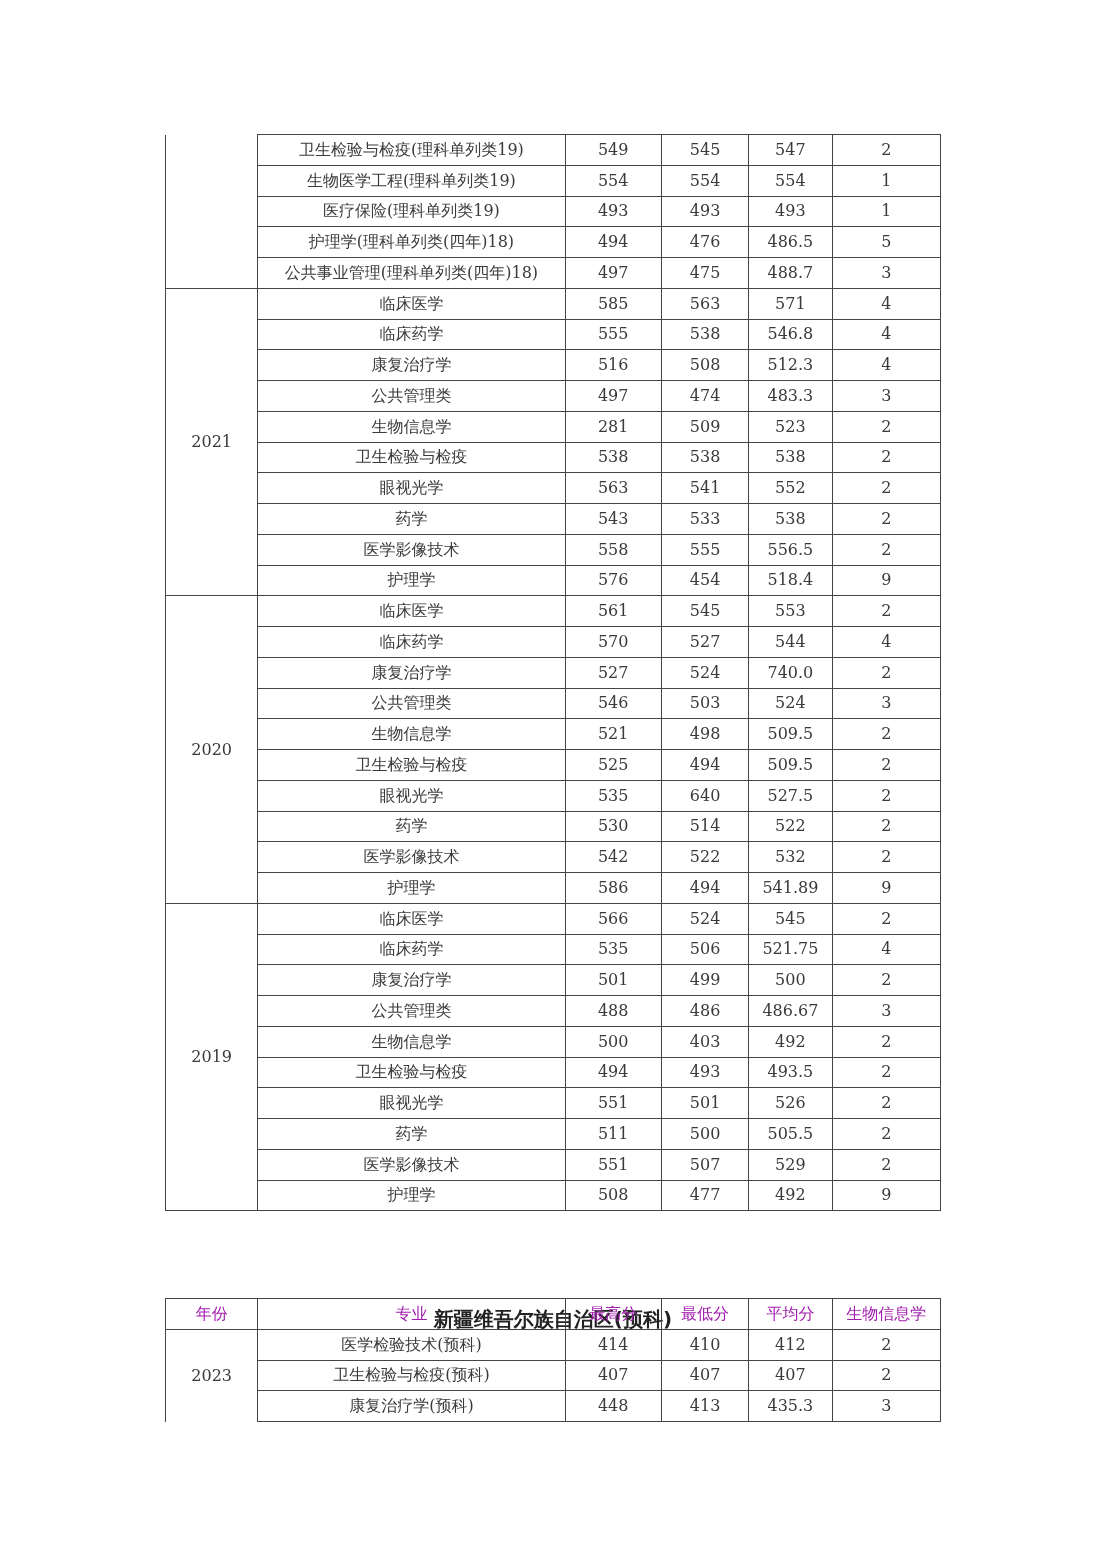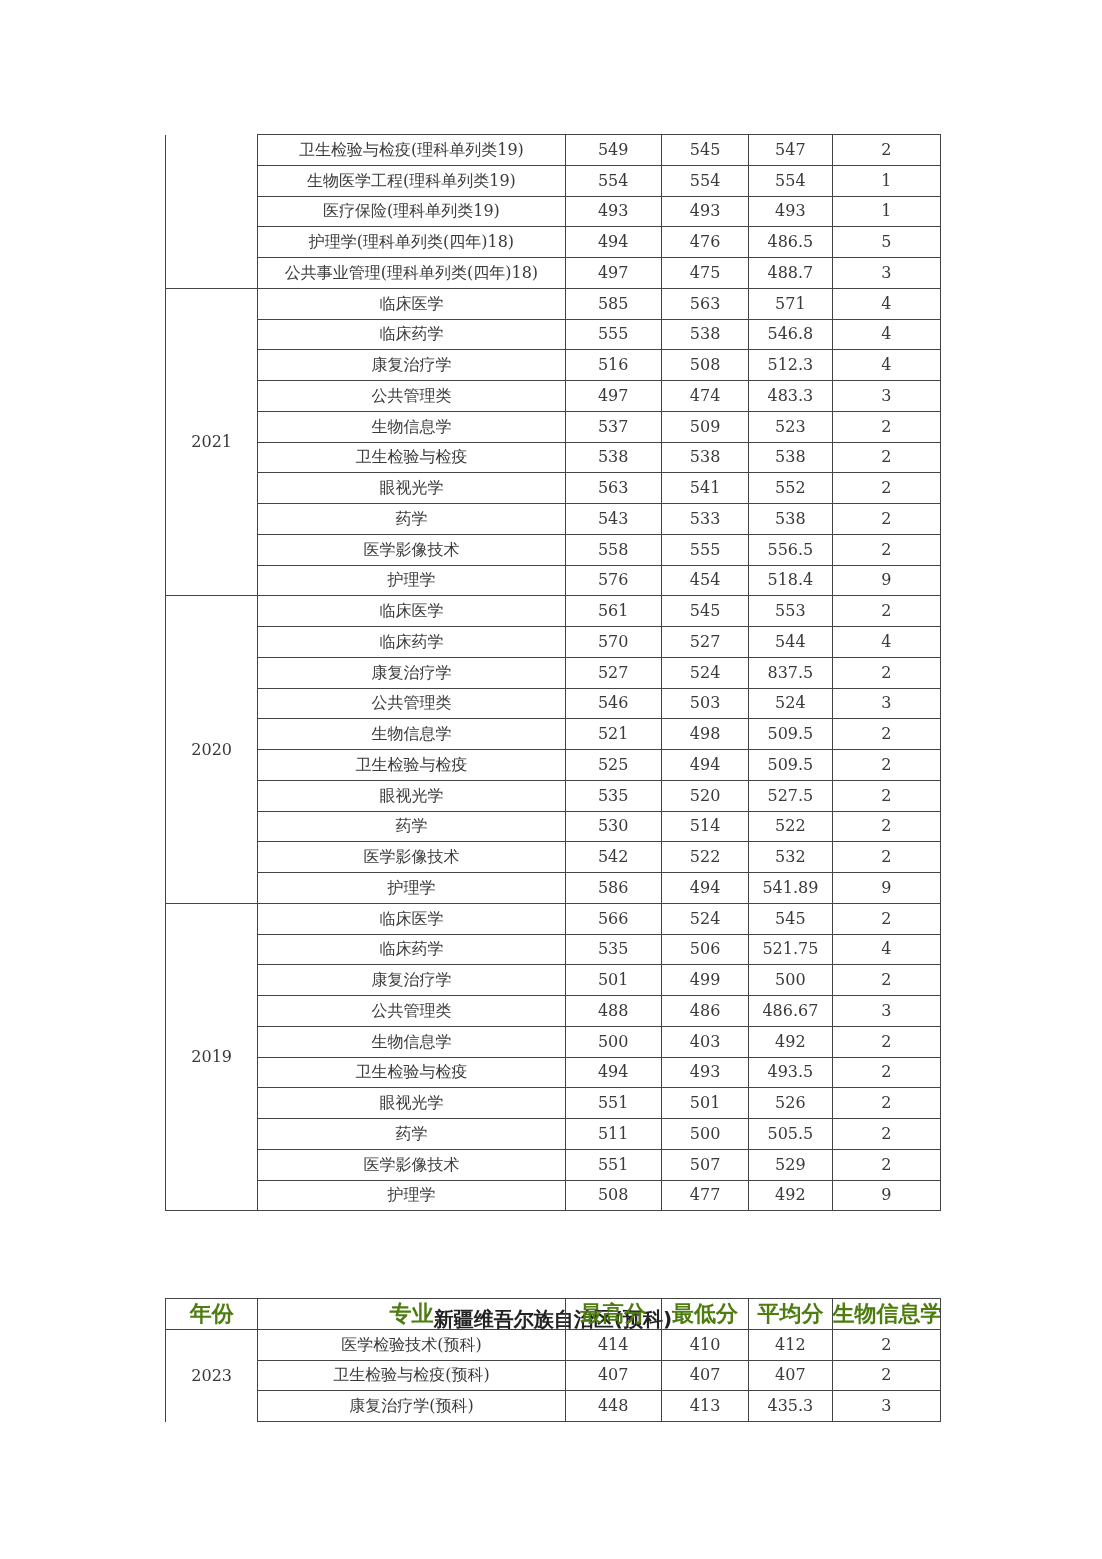--- a/index.html
+++ b/index.html
@@ -2,21 +2,21 @@
 <html><head>
 <meta charset="utf-8">
 <style>
   html, body { margin:0; padding:0; background:#ffffff; }
   body { width:1102px; height:1559px; position:relative; overflow:hidden;
          font-family:"DejaVu Serif", "Liberation Serif", serif; color:#333; }
   .tbl { position:absolute; left:165px; border-collapse:collapse; table-layout:fixed; }
   .tbl td, .tbl th { border:1px solid #444; text-align:center; vertical-align:middle;
          padding:0; font-weight:normal; font-size:16px; line-height:1; color:#3a3a3a; overflow:hidden; white-space:nowrap; }
   .tbl tr { height:30.75px; }
-  .tbl th { font-weight:bold; font-family:"DejaVu Sans","Liberation Sans",sans-serif; font-size:22px; color:#4d7c0f; }
+  .tbl th { font-weight:normal; font-family:"DejaVu Sans","Liberation Sans",sans-serif; font-size:16px; color:#a21caf; }
   #t1 { top:134px; width:776px; }
   .c0 { width:92px; } .c1 { width:306px; } .c2 { width:96px; } .c3 { width:87px; } .c4 { width:83px; } .c5 { width:108px; }
   .title2 { position:absolute; top:1268px; left:165px; width:776px; text-align:center;
             font-family:"DejaVu Sans","Liberation Sans",sans-serif; font-weight:bold; font-size:20px; color:#222;margin-top:38px; }
   #t2 { top:1298px; width:776px; }
   #t2 td.year-open { border-bottom:none; }
 </style>
 </head>
 <body>
 
@@ -90,21 +90,21 @@
       </tr>
       <tr>
         <td>公共管理类</td>
         <td>497</td>
         <td>474</td>
         <td>483.3</td>
         <td>3</td>
       </tr>
       <tr>
         <td>生物信息学</td>
-        <td>537</td>
+        <td>281</td>
         <td>509</td>
         <td>523</td>
         <td>2</td>
       </tr>
       <tr>
         <td>卫生检验与检疫</td>
         <td>538</td>
         <td>538</td>
         <td>538</td>
         <td>2</td>
@@ -149,21 +149,21 @@
         <td>临床药学</td>
         <td>570</td>
         <td>527</td>
         <td>544</td>
         <td>4</td>
       </tr>
       <tr>
         <td>康复治疗学</td>
         <td>527</td>
         <td>524</td>
-        <td>837.5</td>
+        <td>740.0</td>
         <td>2</td>
       </tr>
       <tr>
         <td>公共管理类</td>
         <td>546</td>
         <td>503</td>
         <td>524</td>
         <td>3</td>
       </tr>
       <tr>
@@ -176,21 +176,21 @@
       <tr>
         <td>卫生检验与检疫</td>
         <td>525</td>
         <td>494</td>
         <td>509.5</td>
         <td>2</td>
       </tr>
       <tr>
         <td>眼视光学</td>
         <td>535</td>
-        <td>520</td>
+        <td>640</td>
         <td>527.5</td>
         <td>2</td>
       </tr>
       <tr>
         <td>药学</td>
         <td>530</td>
         <td>514</td>
         <td>522</td>
         <td>2</td>
       </tr>

